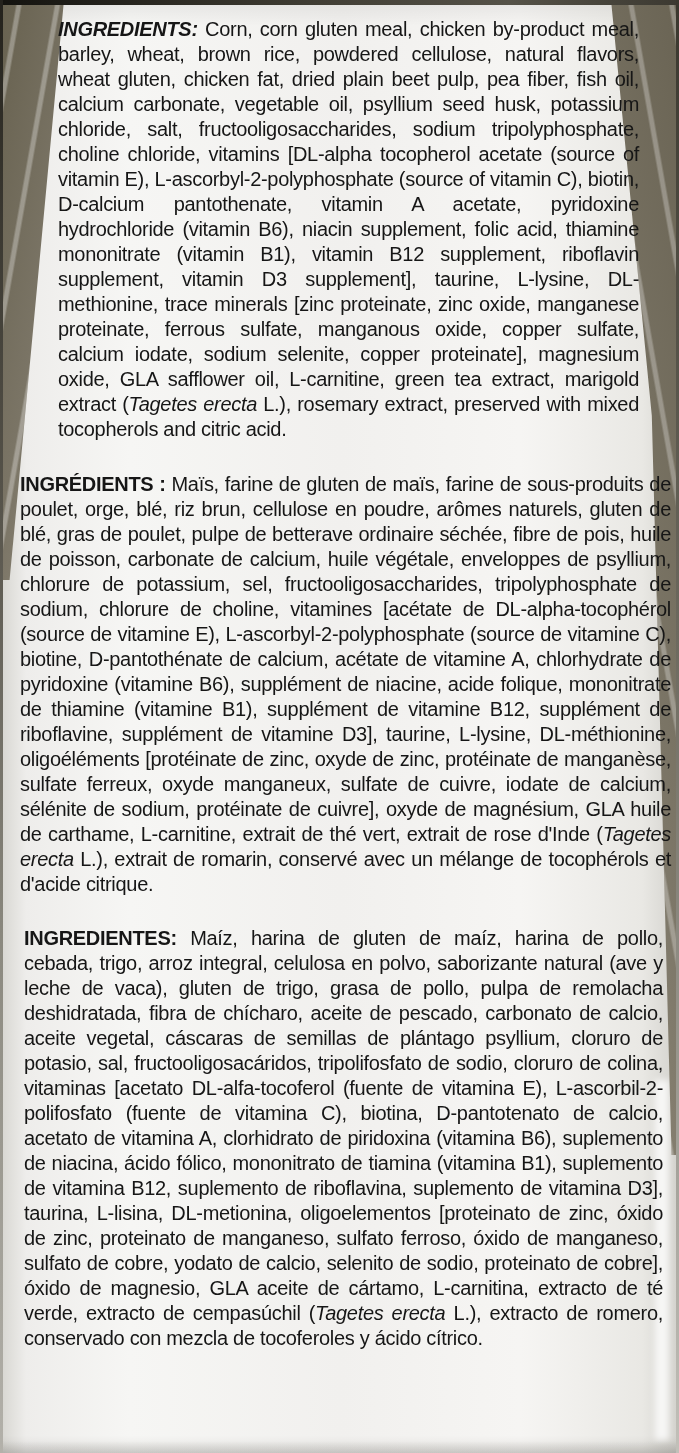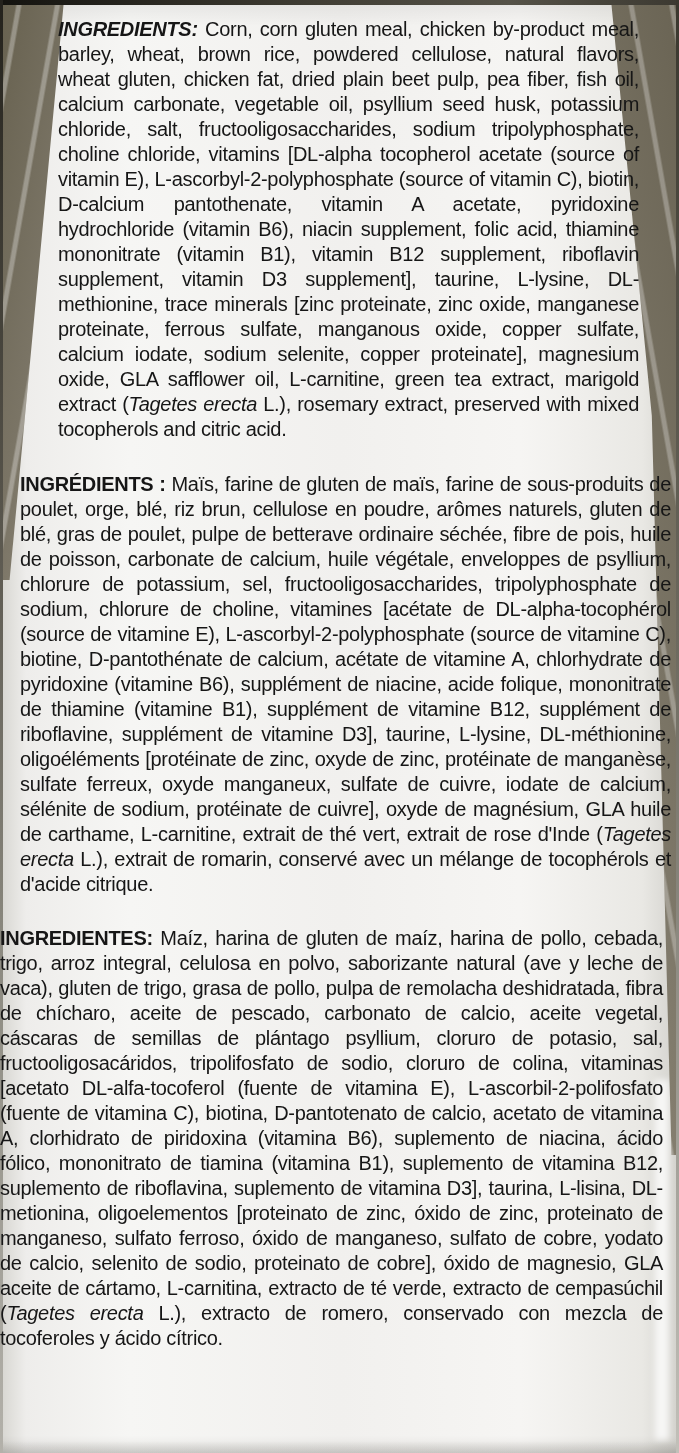--- a/index.html
+++ b/index.html
@@ -65,21 +65,21 @@
   }
   .para {
     font-size: 20px;
     line-height: 25px;
     letter-spacing: -0.3px;
     text-align: justify;
     margin: 0;
   }
   .para.en { margin: 0 40px 0 58px; }
   .para.fr { margin: 30px 8px 0 20px; }
-  .para.es { margin: 29px 16px 0 0; }
+  .para.es { margin: 29px 16px 0 24px; }
   .hd { font-weight: bold; }
   .hd.it { font-style: italic; margin-top: 48px; }
   .species { font-style: italic; }
 </style>
 </head>
 <body>
 
 <div class="package">
   <div class="edge-top"></div>
   <div class="gusset-left"></div>

